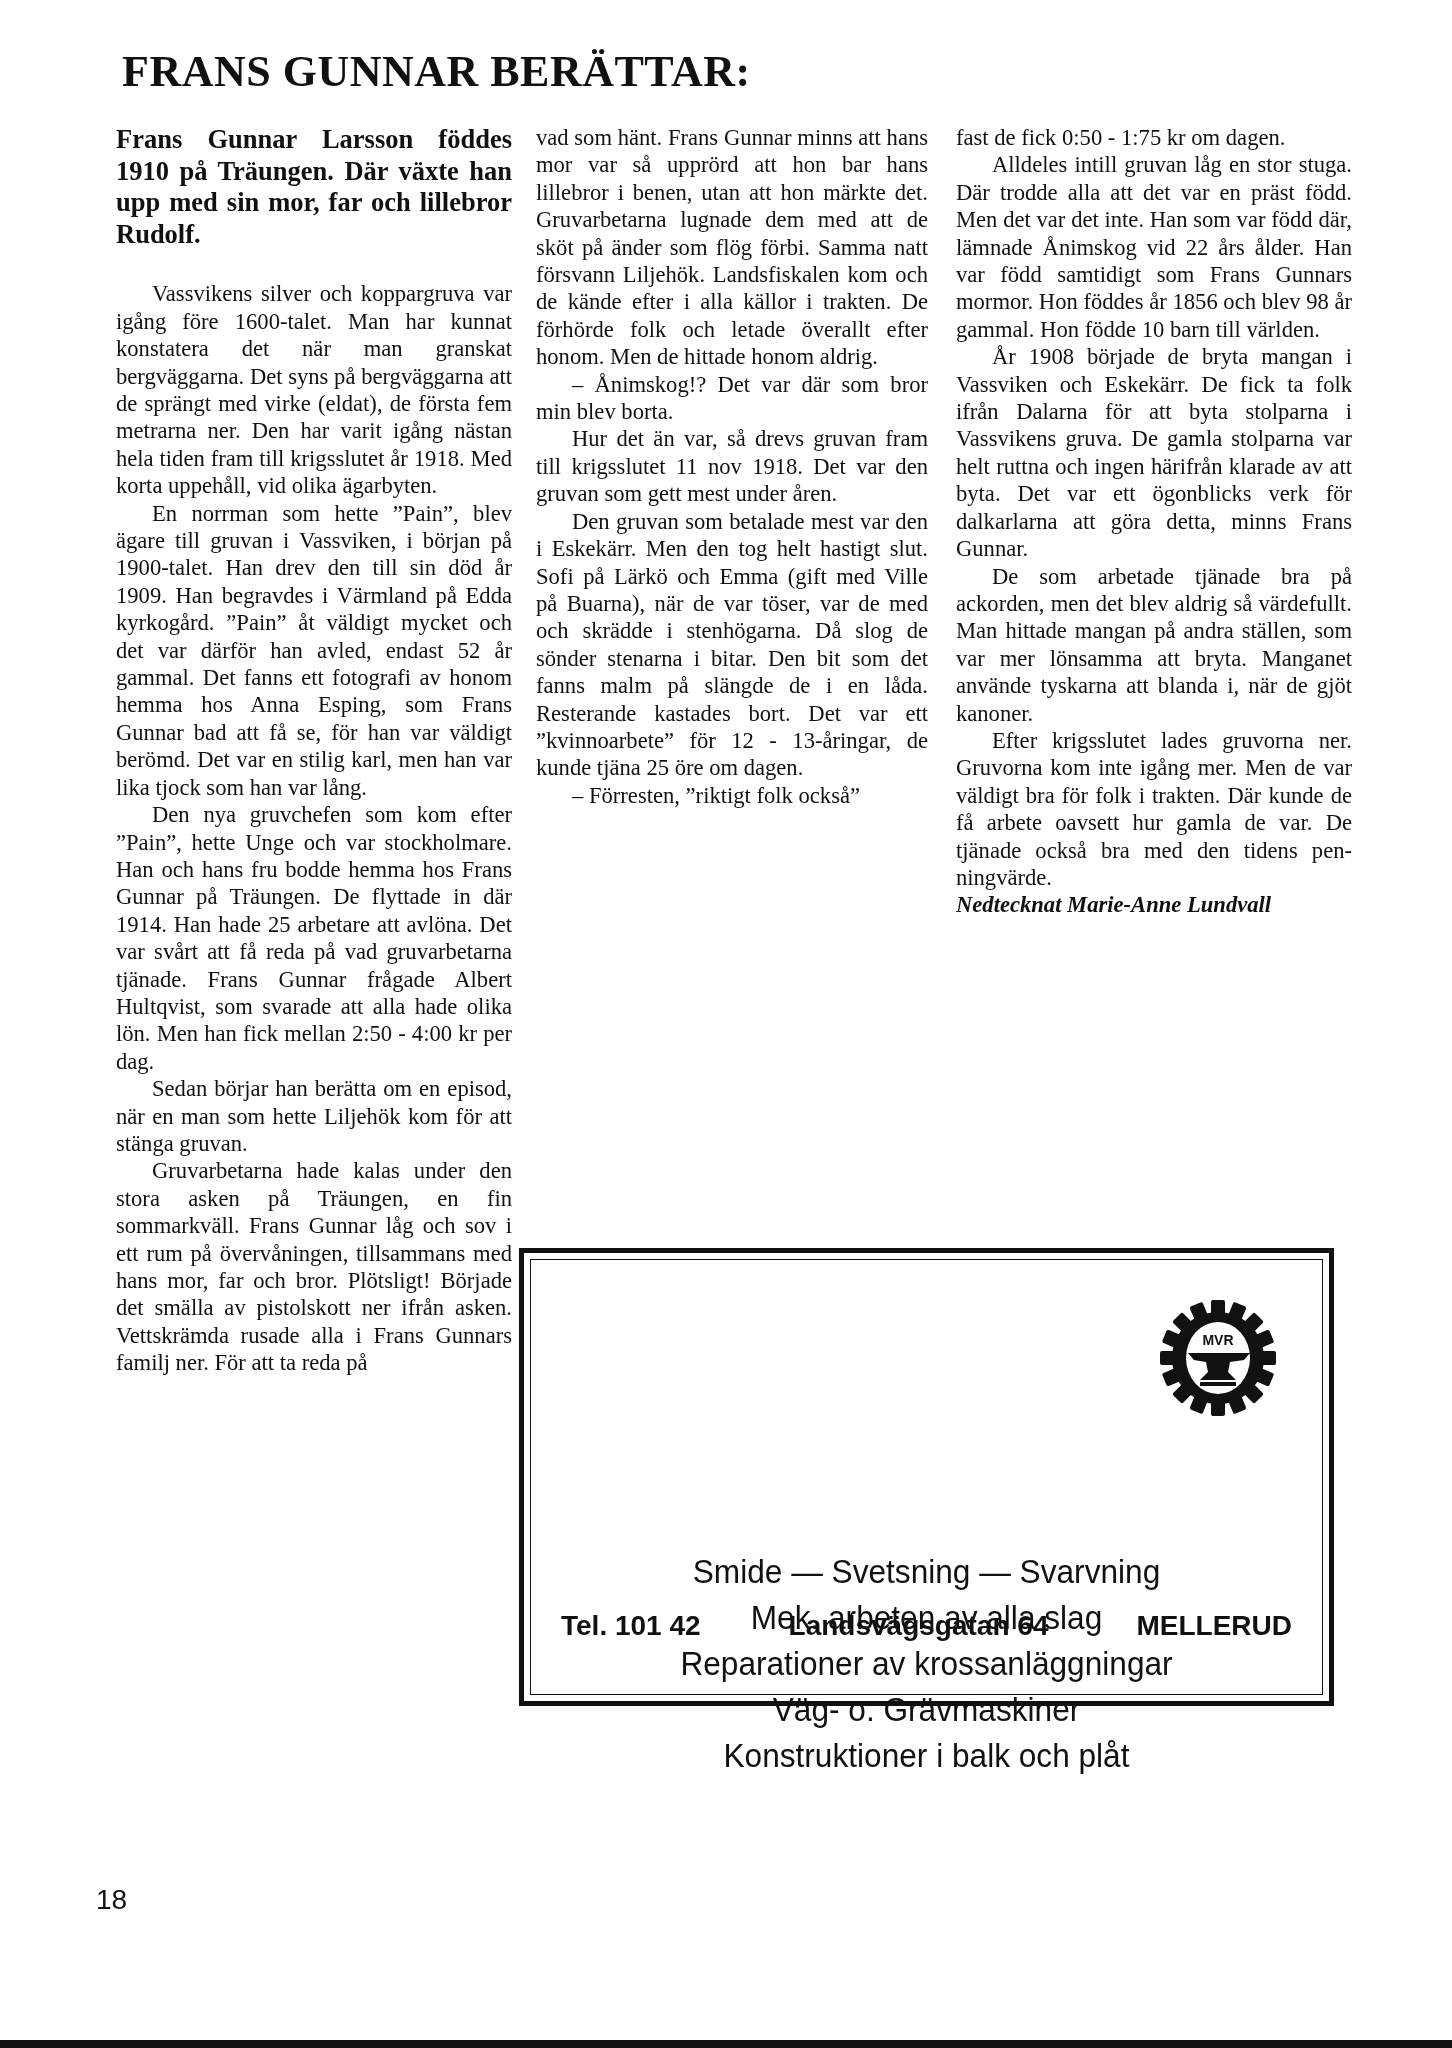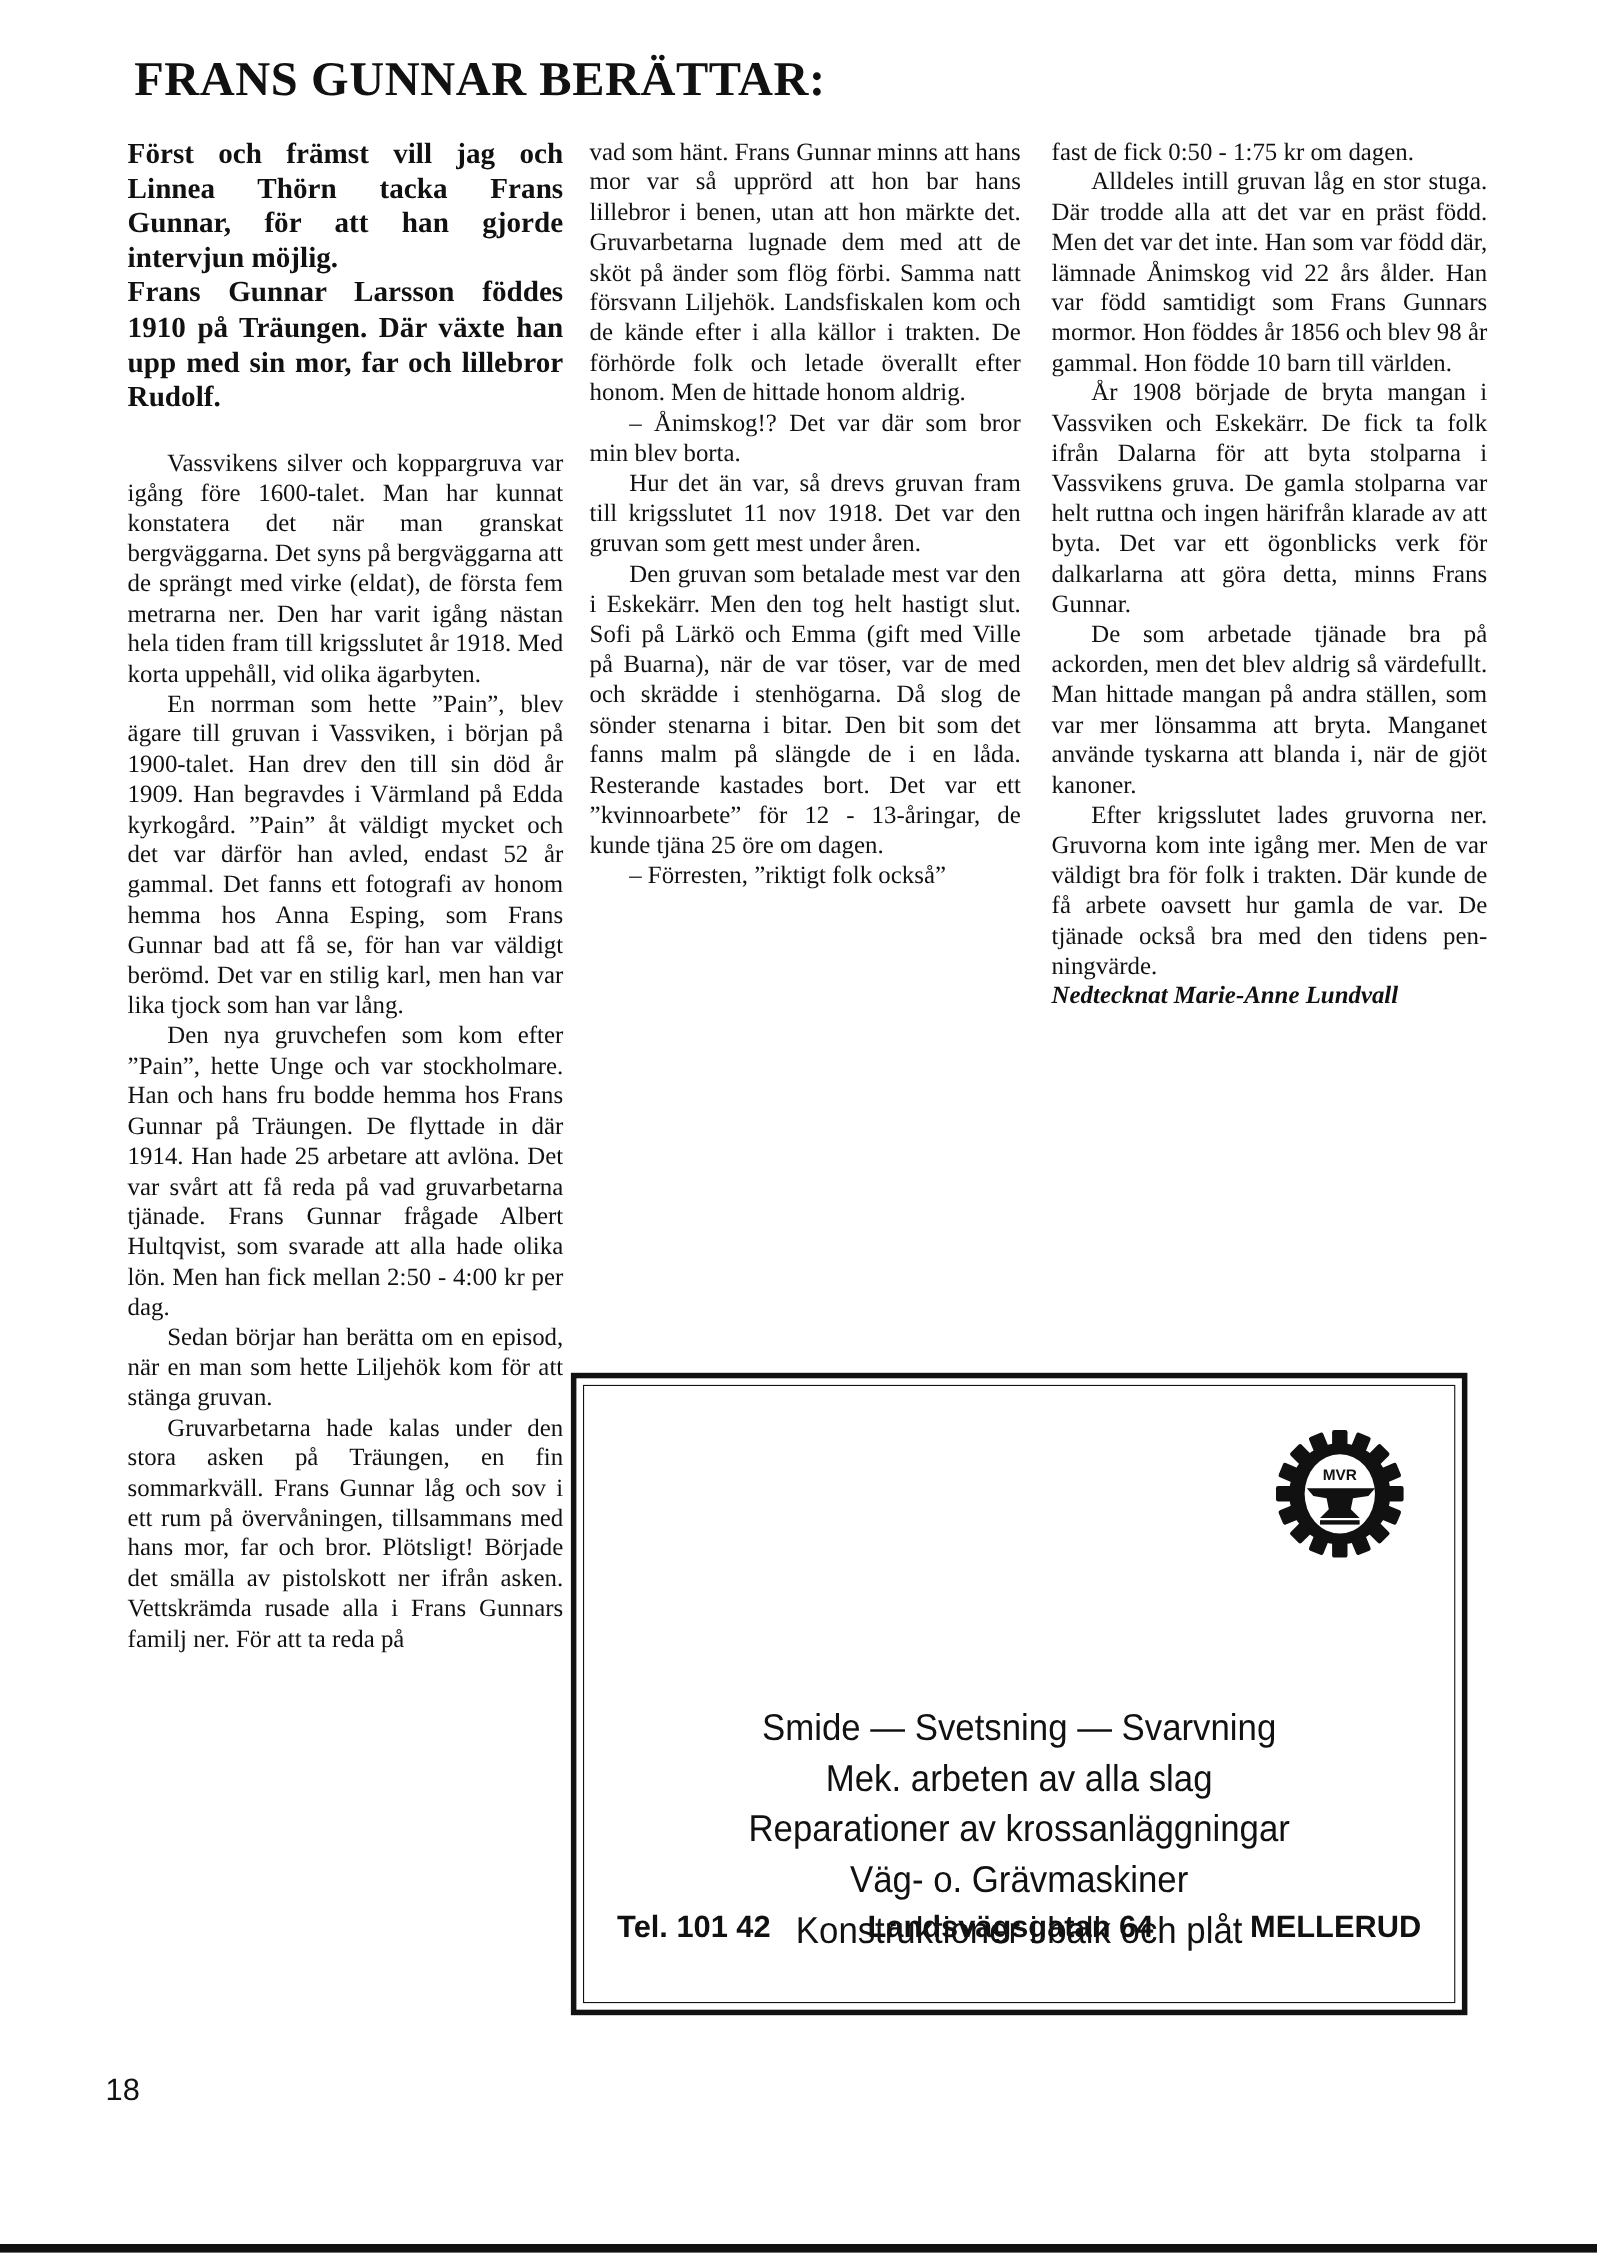--- a/index.html
+++ b/index.html
@@ -23,21 +23,21 @@
     #col2 { left: 536px; width: 392px; }
     #col3 { left: 956px; width: 396px; }
     .lead {
       font-weight: bold; font-size: 26.5px; line-height: 31.6px;
       text-align: justify; margin-bottom: 30px !important;
     }
     .lead span { display: block; }
     .signature { font-style: italic; text-align: left; font-weight: bold; }
 
     .ad {
-      position: absolute; left: 519px; top: 1248px; width: 815px; height: 584px;
+      position: absolute; left: 519px; top: 1248px; width: 815px; height: 458px;
       border: 5px solid #111; box-sizing: border-box;
     }
     .ad-inner {
       position: absolute; left: 6px; top: 6px; right: 6px; bottom: 6px;
       border: 1.5px solid #111;
     }
     .ad-name {
       position: absolute; left: 0; right: 0; top: 75px; text-align: center;
       font-family: "DejaVu Serif", serif; font-weight: bold; font-size: 58px;
       line-height: 80px; letter-spacing: 1px;
@@ -63,21 +63,20 @@
       position: absolute; left: 0; right: 0; bottom: 0; height: 8px; background: #111;
     }
   </style>
 </head>
 <body>
 
 <h1 class="title">FRANS GUNNAR BERÄTTAR:</h1>
 
 <div class="col" id="col1">
   <p class="lead">
-    <span>Först och främst vill jag och Linnea Thörn tacka Frans Gunnar, för att han gjorde intervjun möjlig.</span>
     <span>Frans Gunnar Larsson föd­des 1910 på Träungen. Där växte han upp med sin mor, far och lillebror Rudolf.</span>
   </p>
   <p class="ind">Vassvikens silver och koppar­gruva var igång före 1600-talet. Man har kunnat konstatera det när man granskat bergväggarna. Det syns på bergväggarna att de sprängt med virke (eldat), de första fem metrarna ner. Den har varit igång nästan hela tiden fram till krigsslu­tet år 1918. Med korta uppehåll, vid olika ägarbyten.</p>
   <p class="ind">En norrman som hette ”Pain”, blev ägare till gruvan i Vassviken, i början på 1900-talet. Han drev den till sin död år 1909. Han be­gravdes i Värmland på Edda kyr­kogård. ”Pain” åt väldigt mycket och det var därför han avled, endast 52 år gammal. Det fanns ett foto­grafi av honom hemma hos Anna Esping, som Frans Gunnar bad att få se, för han var väldigt berömd. Det var en stilig karl, men han var lika tjock som han var lång.</p>
   <p class="ind">Den nya gruvchefen som kom efter ”Pain”, hette Unge och var stockholmare. Han och hans fru bodde hemma hos Frans Gunnar på Träungen. De flyttade in där 1914. Han hade 25 arbetare att avlöna. Det var svårt att få reda på vad gruvarbetarna tjänade. Frans Gunnar frågade Albert Hultqvist, som svarade att alla hade olika lön. Men han fick mellan 2:50 - 4:00 kr per dag.</p>
   <p class="ind">Sedan börjar han berätta om en episod, när en man som hette Lilje­hök kom för att stänga gruvan.</p>
   <p class="ind">Gruvarbetarna hade kalas under den stora asken på Träungen, en fin sommarkväll. Frans Gunnar låg och sov i ett rum på övervåningen, till­sammans med hans mor, far och bror. Plötsligt! Började det smälla av pistolskott ner ifrån asken. Vett­skrämda rusade alla i Frans Gun­nars familj ner. För att ta reda på</p>
 </div>
 
 <div class="col" id="col2">

